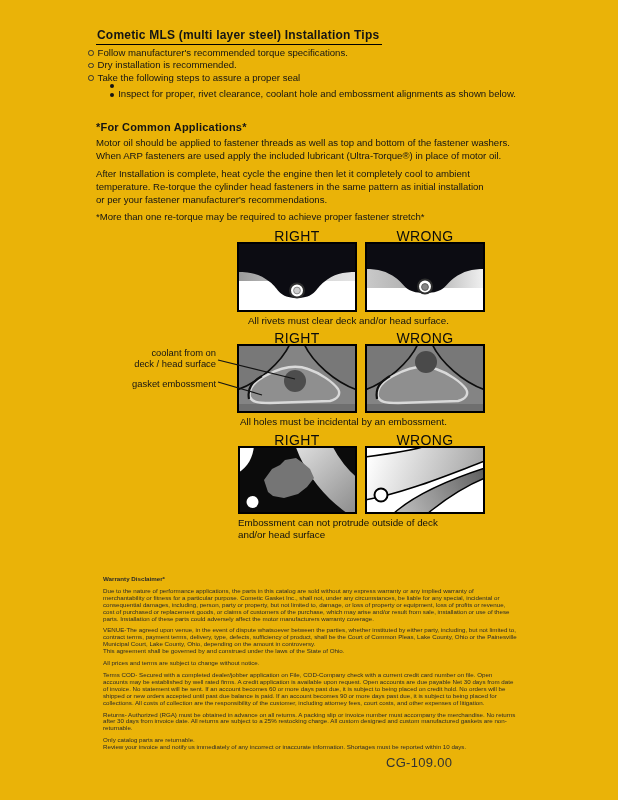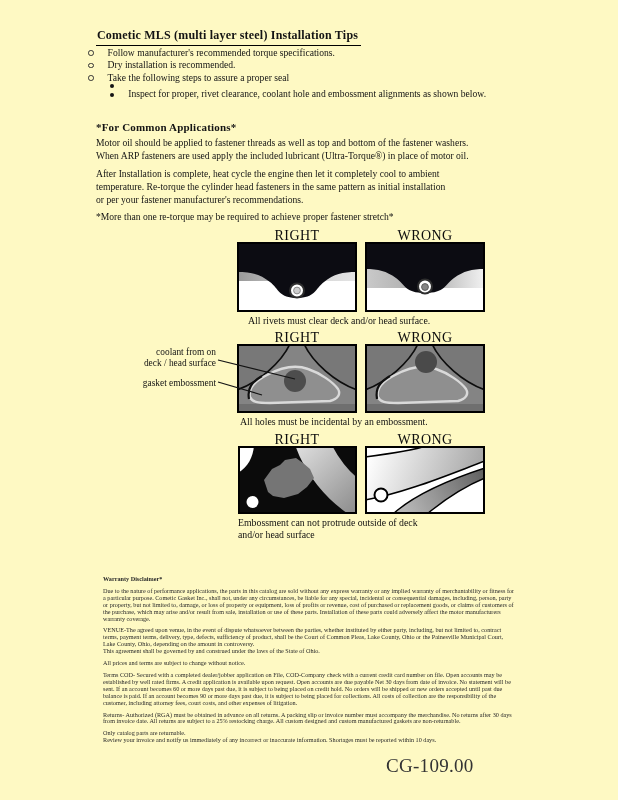--- a/index.html
+++ b/index.html
@@ -1,28 +1,28 @@
 <!DOCTYPE html>
 <html><head>
 <meta charset="utf-8">
 <style>
   html,body { margin:0; padding:0; background:#ffffff; }
   .page {
-    position:relative; width:618px; height:800px; background:#fef9c3;
-    font-family:Liberation Serif, serif; color:#141414; overflow:hidden;
+    position:relative; width:618px; height:800px; background:#eab308;
+    font-family:Liberation Sans, sans-serif; color:#141414; overflow:hidden;
   }
   .abs { position:absolute; }
 
   .doc-title {
     left:96px; top:28px; font-size:12px; font-weight:bold; letter-spacing:.2px;
     border-bottom:1.6px solid #000; padding:0 3px 2px 1px; white-space:nowrap;
   }
 
   .bullets { left:88px; top:47px; font-size:9.6px; line-height:12.4px; white-space:nowrap; }
-  .b-line { display:flex; align-items:flex-end;gap:10px; }
+  .b-line { display:flex; align-items:flex-end; }
   .o-bullet { width:3.6px; height:3.6px; border:1px solid #333; border-radius:50%;
     display:inline-block; margin-right:4px; flex:0 0 auto; align-self:center; }
   .d-bullet { width:4.2px; height:4.2px; background:#141414; border-radius:50%;
     display:inline-block; margin-right:4px; flex:0 0 auto; align-self:center; }
   .indent { margin-left:22px; }
 
   .diesel-heading { left:96px; top:121px; font-size:11px; font-weight:bold; letter-spacing:.2px; }
   .body-para { left:96px; width:470px; font-size:9.6px; line-height:12.8px; white-space:pre-line; }
   .p1 { top:137px; }
   .p2 { top:168px; }
@@ -33,21 +33,21 @@
   .panel svg { display:block; }
   .caption { font-size:9.8px; color:#101010; white-space:pre-line; line-height:12px; }
 
   .pointer-label { text-align:right; font-size:9.4px; line-height:11px; color:#141414; white-space:pre-line; }
 
   .warranty { left:103px; top:576px; width:414px; font-size:6.2px; line-height:6.9px; color:#2a2a2a; }
   .warranty .w-head { font-weight:bold; margin-bottom:5px; }
   .warranty .w-para { margin-bottom:5px; }
   .warranty .w-tight { margin-bottom:0; }
 
-  .page-number { left:386px; top:755px; font-size:19px; color:#333; letter-spacing:.3px; }
+  .page-number { left:386px; top:755px; font-size:13px; color:#333; letter-spacing:.3px; }
 </style>
 </head>
 <body>
 
 <div class="page">
 
   <div class="abs doc-title">Cometic MLS (multi layer steel) Installation Tips</div>
 
   <div class="abs bullets">
     <div class="b-line">

